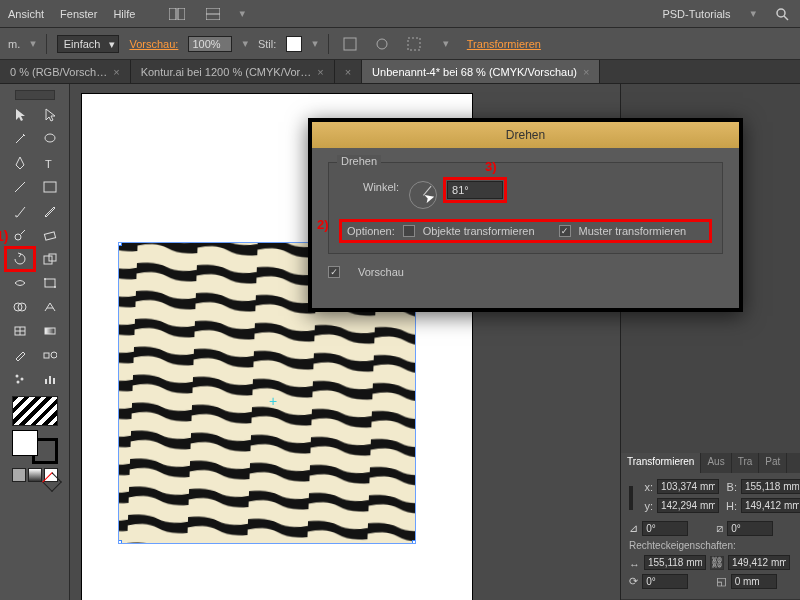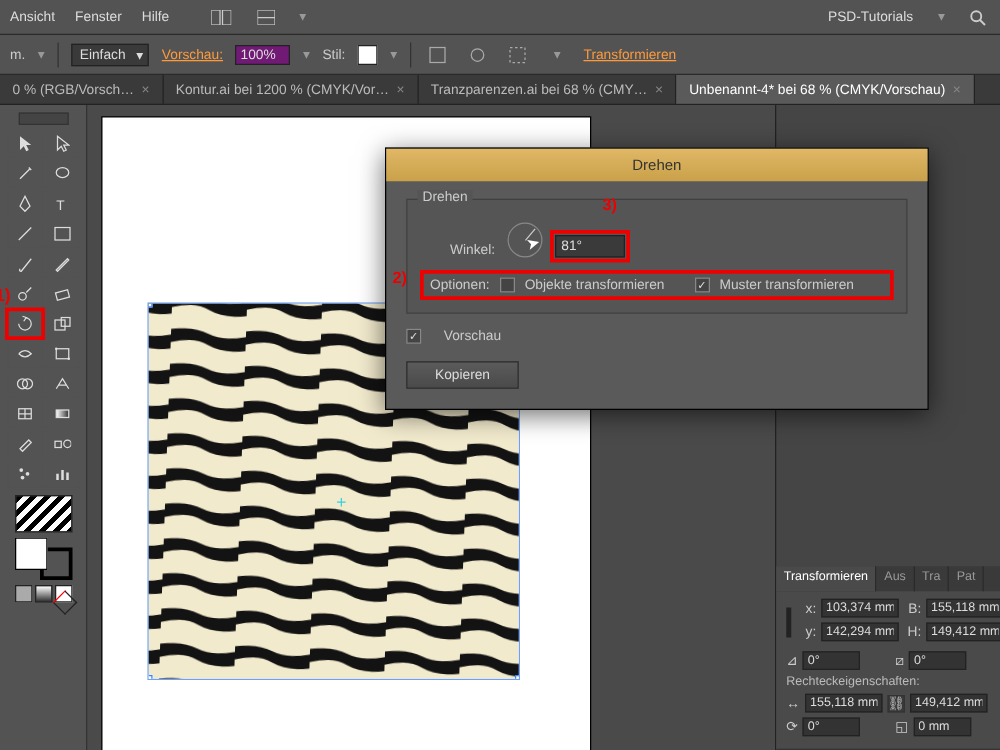--- a/index.html
+++ b/index.html
@@ -10,21 +10,21 @@
 .menubar .menu-item { color: #ddd; cursor: pointer; }
 .menubar .spacer { flex: 1; }
 .menubar .icon-btn { width: 20px; height: 20px; display: flex; align-items: center; justify-content: center; }
 .menubar .psd-tut { color: #ddd; padding: 0 4px; }
 
 
 .optbar { height: 32px; background: #535353; display: flex; align-items: center; padding: 0 8px; gap: 10px; border-bottom: 1px solid #2a2a2a; }
 .optbar .dropdown { background: #3a3a3a; border: 1px solid #222; padding: 2px 18px 2px 6px; color: #ddd; position: relative; }
 .optbar .dropdown::after { content: "▾"; position: absolute; right: 4px; }
 .optbar .link { color: #ff9a3c; text-decoration: underline; cursor: pointer; }
-.optbar .small-input { background: #701a75; border: 1px solid #222; width: 44px; padding: 1px 3px; color: #ddd; }
+.optbar .small-input { background: #737373; border: 1px solid #222; width: 44px; padding: 1px 3px; color: #ddd; }
 .optbar .sep { width: 1px; height: 20px; background: #333; }
 .optbar .icon { width: 22px; height: 22px; display:flex; align-items:center; justify-content:center; }
 
 
 .doctabs { height: 24px; background: #3a3a3a; display: flex; align-items: stretch; border-bottom: 1px solid #222; }
 .doctabs .tab { padding: 4px 10px; color: #bbb; border-right: 1px solid #222; display: flex; align-items: center; gap: 6px; cursor: pointer; }
 .doctabs .tab.active { background: #5a5a5a; color: #fff; }
 .doctabs .tab .x { color: #888; }
 
 
@@ -67,26 +67,26 @@
 .field-row label { color:#ccc; width:14px; text-align:right; }
 .field-row .inp { background:#333; border:1px solid #222; width:62px; padding:1px 3px; color:#ddd; font-size:10px; }
 .panel-section-title { color:#bbb; font-size:10px; margin:4px 0; }
 .ref-grid { width:24px; height:24px; display:grid; grid-template-columns:repeat(3,1fr); grid-template-rows:repeat(3,1fr); gap:1px; background:#222; padding:1px; }
 .ref-grid div { background:#555; }
 .ref-grid .sel { background:#fff; }
 
 .link-icon { width:14px; height:14px; display:flex; align-items:center; justify-content:center; border:1px solid #333; background:#3a3a3a; }
 
 
-.dialog { position: absolute; left: 308px; top: 118px; width: 435px; background: #5a5a5a; border: 1px solid #000000; box-shadow: 0 4px 20px rgba(0,0,0,0.6); z-index: 50; }
+.dialog { position: absolute; left: 308px; top: 118px; width: 435px; background: #5a5a5a; border: 4px solid #000000; box-shadow: 0 4px 20px rgba(0,0,0,0.6); z-index: 50; }
 .dialog-title { background: linear-gradient(#e0b866,#c9a14a); height: 26px; display:flex; align-items:center; justify-content:center; color:#333; font-size:12px; }
 .dialog-body { padding: 14px 16px 16px; }
 .fieldset { border: 1px solid #404040; padding: 18px 14px 14px; position: relative; margin-bottom: 12px; background:#555; }
 .fieldset .legend { position:absolute; top:-8px; left:8px; background:#555; padding:0 4px; color:#ccc; }
-.angle-row { display:flex; align-items:flex-end; gap:10px; margin-bottom:14px; padding-left:20px; }
+.angle-row { display:flex; align-items:flex-start; gap:10px; margin-bottom:14px; padding-left:20px; }
 .angle-dial { width:28px; height:28px; border:1px solid #888; border-radius:50%; position:relative; background:#555; }
 .angle-dial .needle { position:absolute; left:50%; top:50%; width:12px; height:1px; background:#ccc; transform-origin:0 0; transform:rotate(-50deg); }
 .cursor-arrow { position:absolute; left:14px; top:8px; font-size:13px; color:#fff; transform:rotate(-15deg); }
 .angle-input { background:#3a3a3a; border:1px solid #222; width:56px; padding:2px 4px; color:#ddd; }
 .red-box { outline: 3px solid #e00; outline-offset: 1px; }
 .ann { position:absolute; color:#e00; font-weight:bold; font-size:13px; }
 .options-row { display:flex; align-items:center; gap:8px; padding:2px 4px; }
 .chk { width:12px; height:12px; border:1px solid #888; background:#444; display:inline-flex; align-items:center; justify-content:center; font-size:9px; color:#ddd; }
 .chk.checked::after { content:"✓"; }
 .preview-row { margin-top:12px; display:flex; align-items:center; gap:18px; }
@@ -162,21 +162,20 @@
 <div class="doctabs">
   <div class="tab">
       <span>0 % (RGB/Vorsch…</span>
       <span class="x">×</span>
     </div>
   <div class="tab">
       <span>Kontur.ai bei 1200 % (CMYK/Vor…</span>
       <span class="x">×</span>
     </div>
   <div class="tab">
-      <span>Tranzparenzen.ai bei 68 % (CMY…</span>
       <span class="x">×</span>
     </div>
   <div class="tab active">
       <span>Unbenannt-4* bei 68 % (CMYK/Vorschau)</span>
       <span class="x">×</span>
     </div>
 </div>
 
 <div class="main">
   <span class="annotation-1">1)</span>
@@ -446,17 +445,16 @@
         <span style="width:8px"></span>
         <span class="chk checked"></span>
         <span>Muster transformieren</span>
       </div>
     </div>
     <div class="preview-row">
       <span class="chk checked"></span>
       <span>Vorschau</span>
     </div>
     <div class="button-row">
-      <div class="btn">Kopieren</div>
       <div class="btn-spacer"></div>
     </div>
   </div>
 </div>
 
 </body></html>

